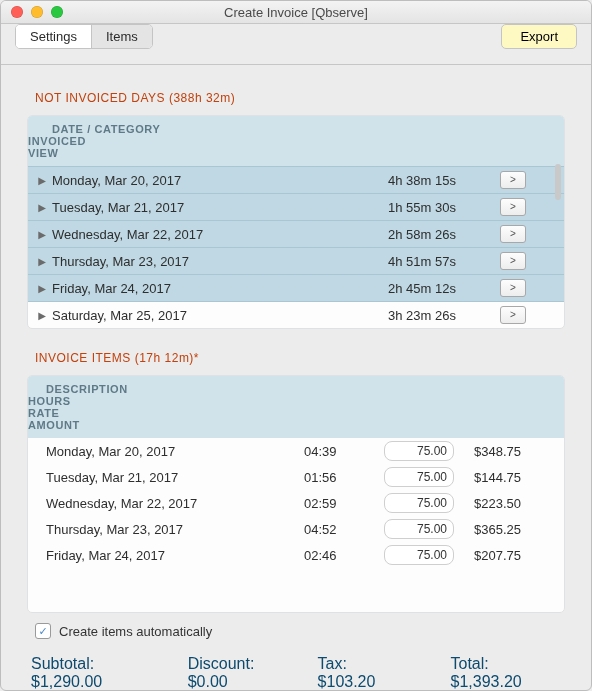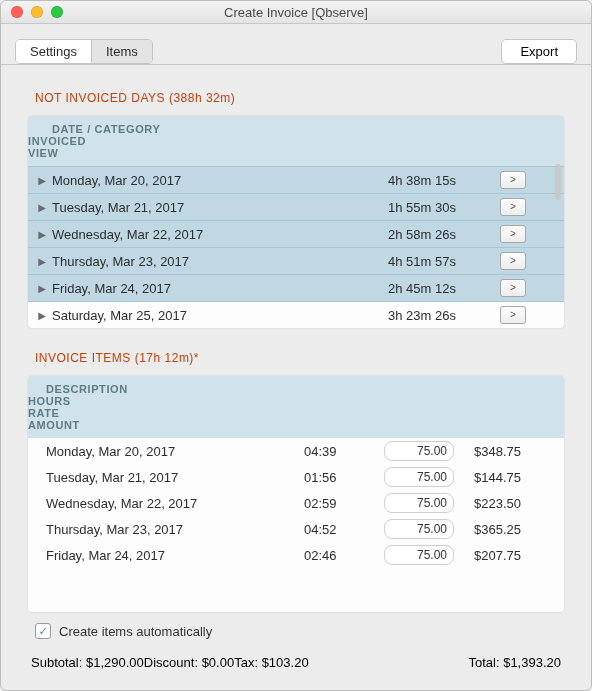--- a/index.html
+++ b/index.html
@@ -40,30 +40,30 @@
     justify-content:flex-end;
   }
   .traffic{display:flex;gap:8px;position:absolute;left:10px;top:5px}
   .dot{width:12px;height:12px;border-radius:50%;box-shadow:inset 0 0 0 .5px rgba(0,0,0,.2)}
   .dot.red{background:#ff5f57}.dot.yel{background:#ffbd2e}.dot.grn{background:#28c840}
   .wintitle{margin:0 auto;font-size:13px;color:#4a4a4a}
   
   .toolbar{
     height:40px;
     border-bottom:1px solid var(--chrome-border);
-    display:flex;align-items:flex-end;
+    display:flex;align-items:flex-start;
     padding:0 14px;
     background:var(--app-bg);
   }
   .seg{display:inline-flex;border:1px solid var(--btn-border);border-radius:5px;overflow:hidden;background:#fff}
   .seg button{border:none;background:#fff;padding:4px 14px;font-size:13px;color:#2b2b2b;cursor:pointer}
   .seg button+button{border-left:1px solid var(--btn-border)}
   .seg button.active{background:#e4e4e4}
   .spacer{flex:1}
-  .btn{border:1px solid var(--btn-border);background:#ffffff;border-radius:5px;padding:4px 18px;font-size:13px;cursor:pointer}
+  .btn{border:1px solid var(--btn-border);background:#fef9c3;border-radius:5px;padding:4px 18px;font-size:13px;cursor:pointer}
   
   .content{padding:18px 26px 14px 26px}
   .section-label{font-size:12px;letter-spacing:.5px;color:#c2410c;margin:8px 0 10px 8px}
   .panel{
     background:var(--panel-bg);
     border:1px solid var(--panel-border);
     border-radius:5px;
     position:relative;
     overflow:hidden;
     margin-bottom:22px;
@@ -112,21 +112,21 @@
   .items .c-amt{width:90px}
   .rate-input{
     width:56px;padding:2px 6px;font-size:12px;text-align:right;
     border:1px solid #cfcfcf;border-radius:8px;background:#fff;color:#333;
   }
   .items .spacer-area{height:44px}
   
   .autocreate{display:flex;align-items:center;gap:8px;margin:-12px 0 16px 8px;font-size:13px;color:#333}
   .chk{width:14px;height:14px;border:1px solid #9a9a9a;border-radius:3px;background:#fff;display:inline-flex;align-items:center;justify-content:center;color:#4a88c7;font-size:11px;line-height:1}
   
-  .totals{display:flex;font-size:13px;color:#000000;padding:0 4px}
+  .totals{display:flex;gap:22px;font-size:16px;color:#0c4a6e;padding:0 4px}
   .totals .grow{flex:1}
   .totals .grand{font-weight:400}
 </style>
 </head>
 <body>
 
 <div class="titlebar">
   <div class="traffic">
     <div class="dot red"></div>
     <div class="dot yel"></div>

